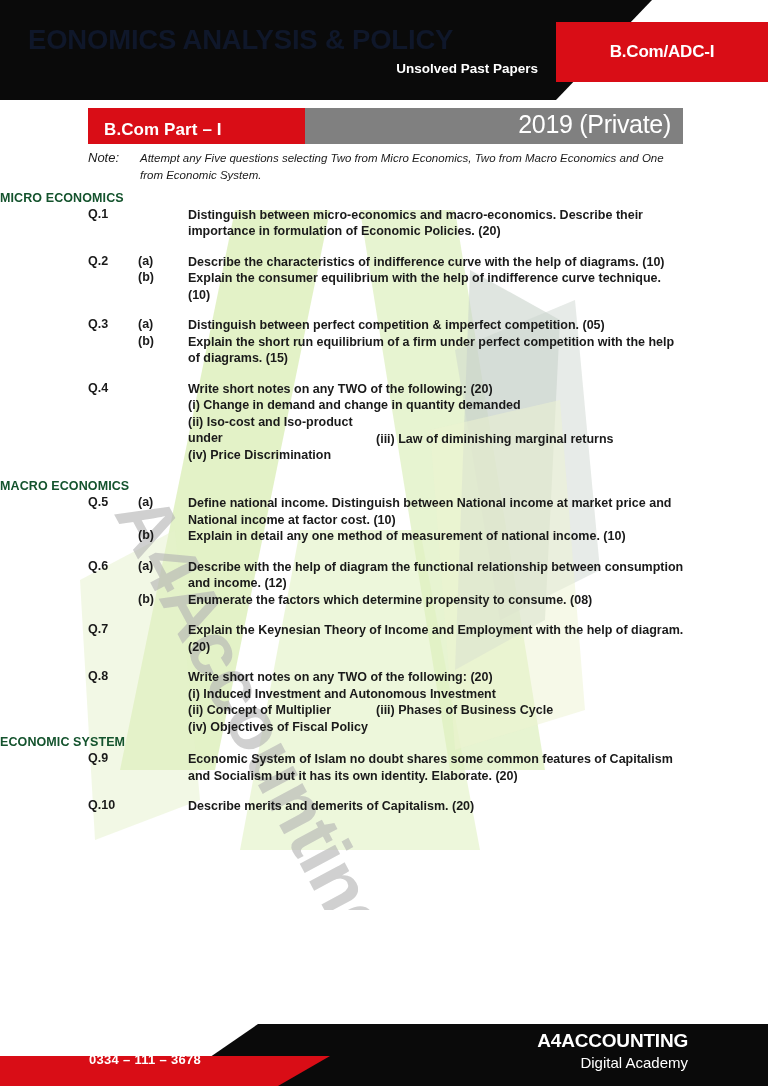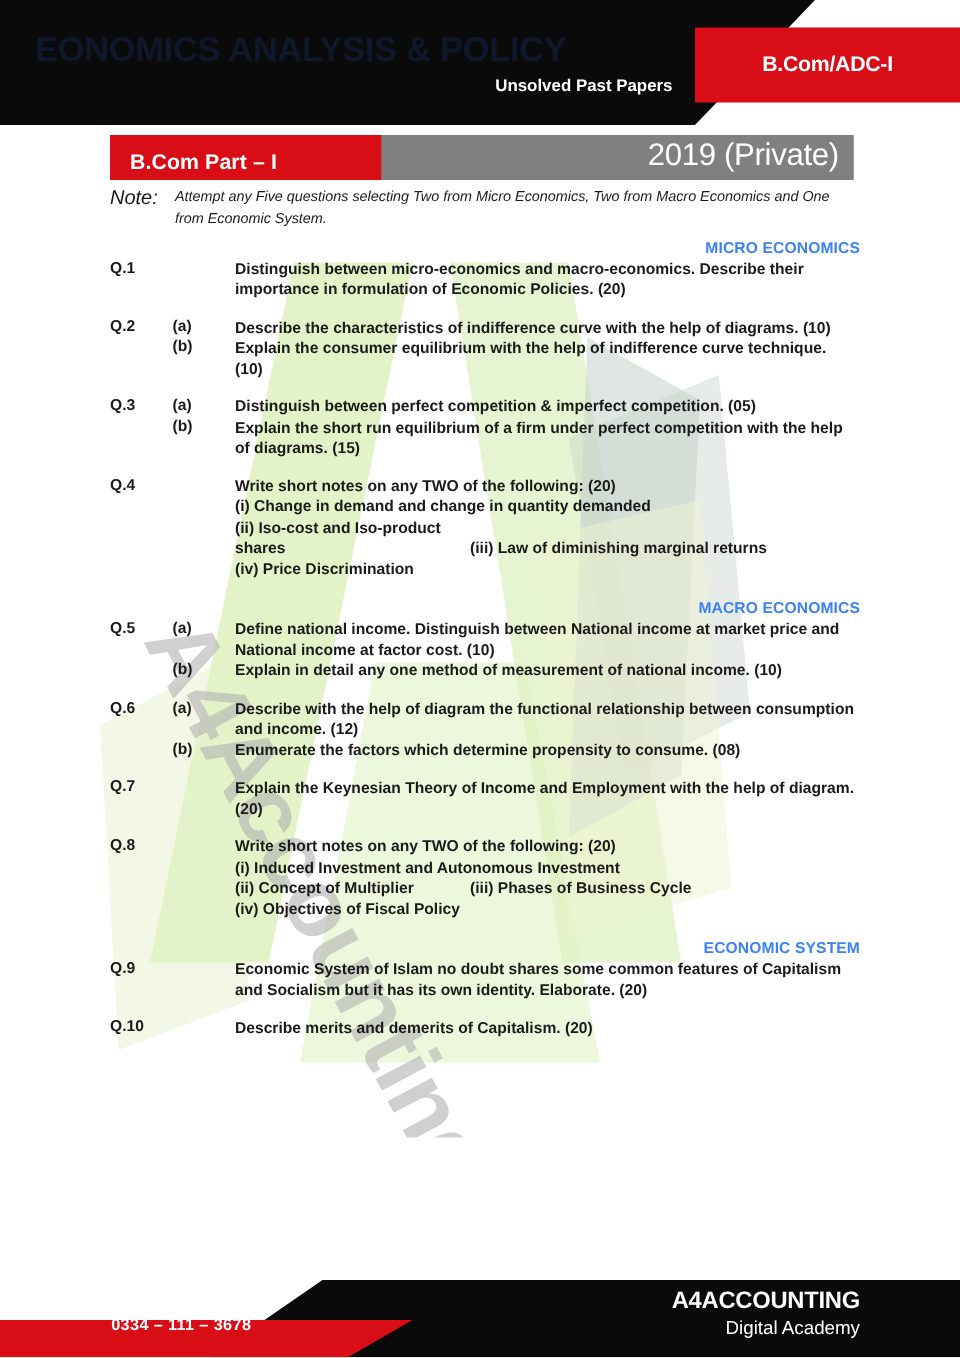--- a/index.html
+++ b/index.html
@@ -147,39 +147,39 @@
     z-index: 2;
   }
   .note-row {
     position: relative;
     margin: 0 0 0 0;
     padding: 0;
   }
   .note-label {
     position: absolute;
     left: 88px; top: 0;
-    font-size: 16px;
+    font-size: 13px;
     font-style: italic;
     font-weight: normal;
     color: #1a1a1a;
   }
   .note-text {
     margin: 0 0 0 140px;
     width: 532px;
     font-size: 11.5px;
     font-style: italic;
     line-height: 1.5;
     color: #1a1a1a;
   }
 
   .section-head {
-    text-align: right;
+    text-align: left;
     font-size: 12.5px;
     font-weight: bold;
-    color: #3b82f6;
+    color: #14532d;
     letter-spacing: 0.1px;
     margin: 6px 0 2px 0;
     padding-right: 80px;
   }
 
   .q-block {
     position: relative;
     margin-top: 2px;
   }
   .q-gap { margin-top: 14px; }
@@ -348,21 +348,21 @@
       <div class="q-body">Explain the short run equilibrium of a firm under perfect competition with the help of diagrams. (15)</div>
     </div>
   </div>
 
   <div class="q-block q-gap">
     <div class="q-line">
       <span class="q-num">Q.4</span>
       <div class="q-body">
         <span class="sub">Write short notes on any TWO of the following: (20)</span>
         <span class="sub">(i) Change in demand and change in quantity demanded</span>
-        <span class="inline-pair"><span class="c1">(ii) Iso-cost and Iso-product shares</span><span>(iii) Law of diminishing marginal returns</span></span>
+        <span class="inline-pair"><span class="c1">(ii) Iso-cost and Iso-product under</span><span>(iii) Law of diminishing marginal returns</span></span>
         <span class="sub">(iv) Price Discrimination</span>
       </div>
     </div>
   </div>
 
   <div class="section-head" style="margin-top:16px;">MACRO ECONOMICS</div>
 
   <div class="q-block">
     <div class="q-line">
       <span class="q-num">Q.5</span>
@@ -399,21 +399,21 @@
       <span class="q-num">Q.8</span>
       <div class="q-body">
         <span class="sub">Write short notes on any TWO of the following: (20)</span>
         <span class="sub">(i) Induced Investment and Autonomous Investment</span>
         <span class="inline-pair"><span class="c1">(ii) Concept of Multiplier</span><span>(iii) Phases of Business Cycle</span></span>
         <span class="sub">(iv) Objectives of Fiscal Policy</span>
       </div>
     </div>
   </div>
 
-  <div class="section-head" style="margin-top:16px;">ECONOMIC SYSTEM</div>
+  <div class="section-head" style="margin-top:0;">ECONOMIC SYSTEM</div>
 
   <div class="q-block">
     <div class="q-line">
       <span class="q-num">Q.9</span>
       <div class="q-body">Economic System of Islam no doubt shares some common features of Capitalism and Socialism but it has its own identity. Elaborate. (20)</div>
     </div>
   </div>
 
   <div class="q-block q-gap">
     <div class="q-line">

